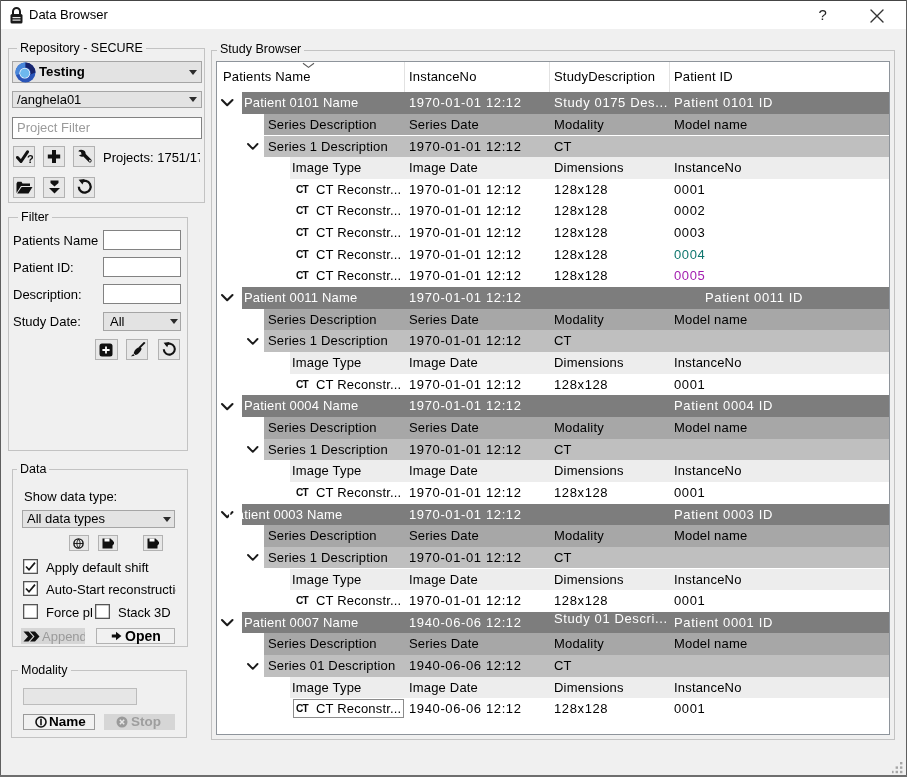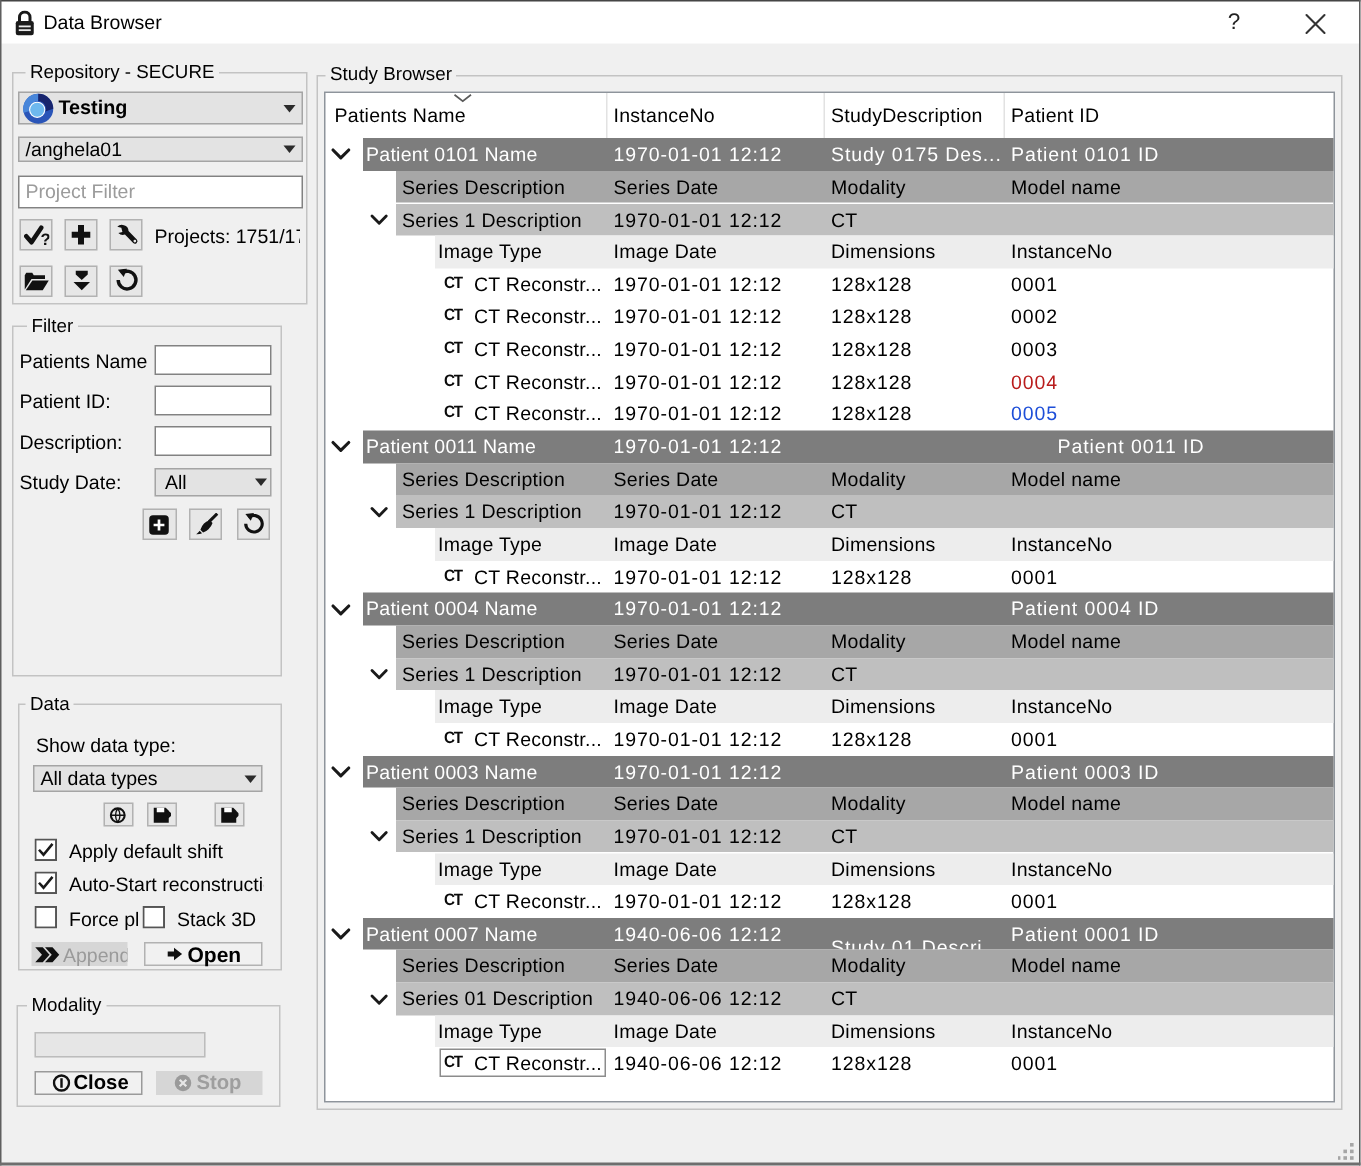--- a/index.html
+++ b/index.html
@@ -168,21 +168,21 @@
  <div class="lbl" style="left:125px;top:628px;font-weight:bold;font-size:14px">Open</div>
 
  <div class="grp" style="left:11px;top:670px;width:176px;height:68px"></div>
  <div class="gl" style="left:18px;top:663px">Modality</div>
  <div class="abs" style="left:23px;top:688px;width:114px;height:17px;background:#e6e6e6;border:1px solid #bcbcbc"></div>
  <div class="btn" style="left:23px;top:714px;width:72px;height:16px;background:#f1f1f1;border-color:#9a9a9a"></div>
  <svg style="position:absolute;left:35px;top:716px" width="12" height="12" viewBox="0 0 12 12">
 <circle cx="6" cy="6" r="5" fill="none" stroke="#111" stroke-width="1.6"></circle>
 <path d="M6 2.8 V9.2" stroke="#111" stroke-width="1.6"></path>
 </svg>
- <div class="lbl" style="left:49px;top:714px;font-weight:600;font-size:13.5px">Close</div>
+ <div class="lbl" style="left:49px;top:714px;font-weight:600;font-size:13.5px">Name</div>
  <div class="abs" style="left:104px;top:714px;width:71px;height:16px;background:#d6d6d6"></div>
  <svg style="position:absolute;left:116px;top:716px" width="12" height="12" viewBox="0 0 12 12">
 <circle cx="6" cy="6" r="5.5" fill="#9a9a9a"></circle>
 <path d="M3.8 3.8 L8.2 8.2 M8.2 3.8 L3.8 8.2" stroke="#e6e6e6" stroke-width="1.5"></path>
 </svg>
  <div class="lbl" style="left:131px;top:714px;font-weight:600;font-size:13.5px;color:#9e9e9e">Stop</div>
 
  <div class="grp" style="left:211px;top:50px;width:684px;height:690px"></div>
  <div class="gl" style="left:217px;top:42px">Study Browser</div>
  <div class="abs" style="left:216px;top:61px;width:674px;height:674px;background:#fff;border:1px solid #8e949b"></div>
@@ -233,26 +233,26 @@
 <div class="rt dt" style="left:674px;top:200.45px;line-height:21.65px;color:#000000">0002</div>
 <div class="rt" style="left:316px;top:222.10px;line-height:21.65px;color:#000000">CT Reconstr...</div>
 <div class="ctic" style="left:296px;top:222.10px;line-height:21.65px">CT</div>
 <div class="rt dt" style="left:409px;top:222.10px;line-height:21.65px;color:#000000">1970-01-01 12:12</div>
 <div class="rt dt" style="left:554px;top:222.10px;line-height:21.65px;color:#000000">128x128</div>
 <div class="rt dt" style="left:674px;top:222.10px;line-height:21.65px;color:#000000">0003</div>
 <div class="rt" style="left:316px;top:243.75px;line-height:21.65px;color:#000000">CT Reconstr...</div>
 <div class="ctic" style="left:296px;top:243.75px;line-height:21.65px">CT</div>
 <div class="rt dt" style="left:409px;top:243.75px;line-height:21.65px;color:#000000">1970-01-01 12:12</div>
 <div class="rt dt" style="left:554px;top:243.75px;line-height:21.65px;color:#000000">128x128</div>
-<div class="rt dt" style="left:674px;top:243.75px;line-height:21.65px;color:#b91c1c">0004</div>
+<div class="rt dt" style="left:674px;top:243.75px;line-height:21.65px;color:#0f766e">0004</div>
 <div class="rt" style="left:316px;top:265.40px;line-height:21.65px;color:#000000">CT Reconstr...</div>
 <div class="ctic" style="left:296px;top:265.40px;line-height:21.65px">CT</div>
 <div class="rt dt" style="left:409px;top:265.40px;line-height:21.65px;color:#000000">1970-01-01 12:12</div>
 <div class="rt dt" style="left:554px;top:265.40px;line-height:21.65px;color:#000000">128x128</div>
-<div class="rt dt" style="left:674px;top:265.40px;line-height:21.65px;color:#1d4ed8">0005</div>
+<div class="rt dt" style="left:674px;top:265.40px;line-height:21.65px;color:#a21caf">0005</div>
 <div style="position:absolute;left:242px;top:287.05px;width:647px;height:21.65px;background:#7d7d7d"></div>
 <svg style="position:absolute;left:220.2px;top:293.3px" width="14" height="9">
     <polyline points="2,2 7.2,7.2 12.5,2" fill="none" stroke="#1a1a1a" stroke-width="2.1" stroke-linecap="round" stroke-linejoin="round"></polyline>
   </svg>
 <div class="rt" style="left:244px;top:287.05px;line-height:21.65px;color:#ffffff">Patient 0011 Name</div>
 <div class="rt dt" style="left:409px;top:287.05px;line-height:21.65px;color:#ffffff">1970-01-01 12:12</div>
 <div class="rt dt" style="left:705px;top:287.05px;line-height:21.65px;color:#ffffff">Patient 0011 ID</div>
 <div style="position:absolute;left:264px;top:308.70px;width:625px;height:21.65px;background:#a7a7a7"></div>
 <div class="rt" style="left:268px;top:308.70px;line-height:21.65px;color:#000000">Series Description</div>
 <div class="rt" style="left:409px;top:308.70px;line-height:21.65px;color:#000000">Series Date</div>
@@ -301,21 +301,21 @@
 <div class="rt" style="left:674px;top:460.25px;line-height:21.65px;color:#000000">InstanceNo</div>
 <div class="rt" style="left:316px;top:481.90px;line-height:21.65px;color:#000000">CT Reconstr...</div>
 <div class="ctic" style="left:296px;top:481.90px;line-height:21.65px">CT</div>
 <div class="rt dt" style="left:409px;top:481.90px;line-height:21.65px;color:#000000">1970-01-01 12:12</div>
 <div class="rt dt" style="left:554px;top:481.90px;line-height:21.65px;color:#000000">128x128</div>
 <div class="rt dt" style="left:674px;top:481.90px;line-height:21.65px;color:#000000">0001</div>
 <div style="position:absolute;left:242px;top:503.55px;width:647px;height:21.65px;background:#7d7d7d"></div>
 <svg style="position:absolute;left:220.2px;top:509.8px" width="14" height="9">
     <polyline points="2,2 7.2,7.2 12.5,2" fill="none" stroke="#1a1a1a" stroke-width="2.1" stroke-linecap="round" stroke-linejoin="round"></polyline>
   </svg>
-<div class="rt" style="left:244px;top:503.55px;line-height:21.65px;color:#ffffff">Patient 0003 Name</div>
+<div class="rt" style="left:228px;top:503.55px;line-height:21.65px;color:#ffffff">Patient 0003 Name</div>
 <div class="rt dt" style="left:409px;top:503.55px;line-height:21.65px;color:#ffffff">1970-01-01 12:12</div>
 <div class="rt dt" style="left:674px;top:503.55px;line-height:21.65px;color:#ffffff">Patient 0003 ID</div>
 <div style="position:absolute;left:264px;top:525.20px;width:625px;height:21.65px;background:#a7a7a7"></div>
 <div class="rt" style="left:268px;top:525.20px;line-height:21.65px;color:#000000">Series Description</div>
 <div class="rt" style="left:409px;top:525.20px;line-height:21.65px;color:#000000">Series Date</div>
 <div class="rt" style="left:554px;top:525.20px;line-height:21.65px;color:#000000">Modality</div>
 <div class="rt" style="left:674px;top:525.20px;line-height:21.65px;color:#000000">Model name</div>
 <div style="position:absolute;left:264px;top:546.85px;width:625px;height:21.65px;background:#bfbfbf"></div>
 <svg style="position:absolute;left:246.2px;top:553.3px" width="14" height="9">
     <polyline points="2,2 6.8,6.8 11.5,2" fill="none" stroke="#1a1a1a" stroke-width="1.9" stroke-linecap="round" stroke-linejoin="round"></polyline>
@@ -332,21 +332,21 @@
 <div class="ctic" style="left:296px;top:590.15px;line-height:21.65px">CT</div>
 <div class="rt dt" style="left:409px;top:590.15px;line-height:21.65px;color:#000000">1970-01-01 12:12</div>
 <div class="rt dt" style="left:554px;top:590.15px;line-height:21.65px;color:#000000">128x128</div>
 <div class="rt dt" style="left:674px;top:590.15px;line-height:21.65px;color:#000000">0001</div>
 <div style="position:absolute;left:242px;top:611.80px;width:647px;height:21.65px;background:#7d7d7d"></div>
 <svg style="position:absolute;left:220.2px;top:618.0px" width="14" height="9">
     <polyline points="2,2 7.2,7.2 12.5,2" fill="none" stroke="#1a1a1a" stroke-width="2.1" stroke-linecap="round" stroke-linejoin="round"></polyline>
   </svg>
 <div class="rt" style="left:244px;top:611.80px;line-height:21.65px;color:#ffffff">Patient 0007 Name</div>
 <div class="rt dt" style="left:409px;top:611.80px;line-height:21.65px;color:#ffffff">1940-06-06 12:12</div>
-<div class="rt dt" style="left:554px;top:621px;line-height:21.65px;color:#ffffff">Study 01 Descri...</div>
+<div class="rt dt" style="left:554px;top:608px;line-height:21.65px;color:#ffffff">Study 01 Descri...</div>
 <div class="rt dt" style="left:674px;top:611.80px;line-height:21.65px;color:#ffffff">Patient 0001 ID</div>
 <div style="position:absolute;left:264px;top:633.45px;width:625px;height:21.65px;background:#a7a7a7"></div>
 <div class="rt" style="left:268px;top:633.45px;line-height:21.65px;color:#000000">Series Description</div>
 <div class="rt" style="left:409px;top:633.45px;line-height:21.65px;color:#000000">Series Date</div>
 <div class="rt" style="left:554px;top:633.45px;line-height:21.65px;color:#000000">Modality</div>
 <div class="rt" style="left:674px;top:633.45px;line-height:21.65px;color:#000000">Model name</div>
 <div style="position:absolute;left:264px;top:655.10px;width:625px;height:21.65px;background:#bfbfbf"></div>
 <svg style="position:absolute;left:246.2px;top:661.5px" width="14" height="9">
     <polyline points="2,2 6.8,6.8 11.5,2" fill="none" stroke="#1a1a1a" stroke-width="1.9" stroke-linecap="round" stroke-linejoin="round"></polyline>
   </svg>

